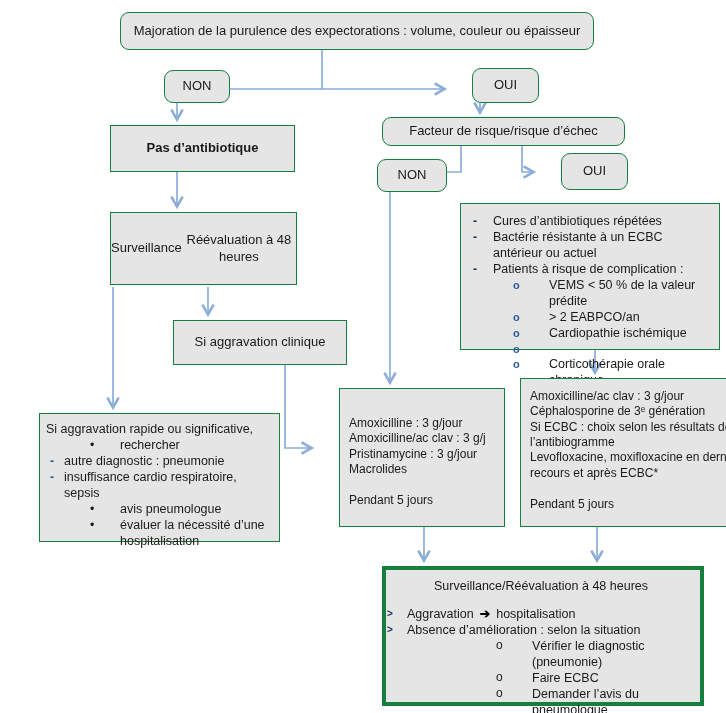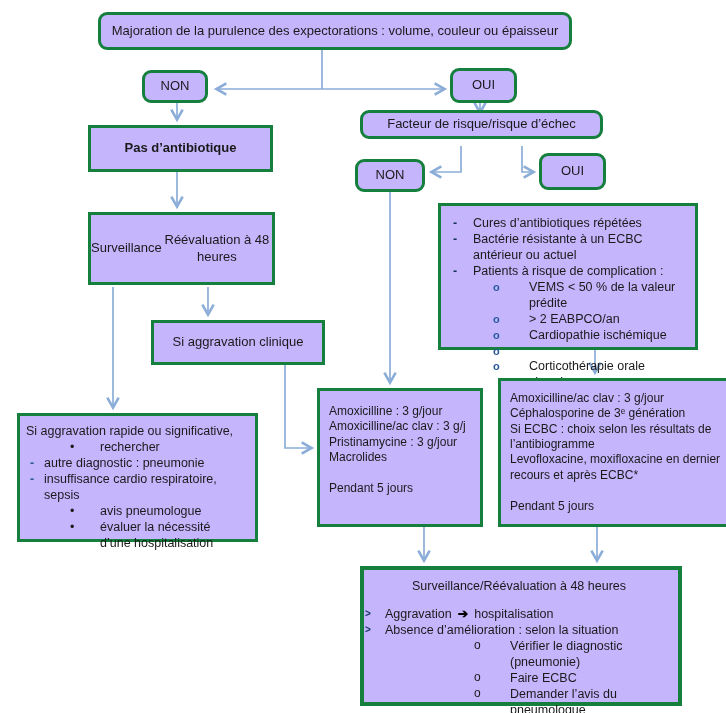--- a/index.html
+++ b/index.html
@@ -3,22 +3,22 @@
 <meta charset="utf-8">
 <style>
   html,body{margin:0;padding:0;background:#fff;}
   .stage{
     position:relative;width:726px;height:713px;background:#fff;
     font-family:"Liberation Sans",sans-serif;color:#1a1a1a;font-size:13px;
     overflow:hidden;
   }
   svg.connectors{position:absolute;left:0;top:0;z-index:1;}
   .box{
-    position:absolute;z-index:2;background:#c4b5fd;border:3px solid #15803d;
-    box-sizing:border-box;line-height:1.28;
+    position:absolute;z-index:2;background:#e5e5e5;border:1px solid #15803d;
+    box-sizing:border-box;line-height:1.28;margin-left:22px;
   }
   .rounded{border-radius:9px;}
   .center{display:flex;align-items:center;justify-content:center;text-align:center;}
   
   .li{display:flex;align-items:flex-start;}
   .li .b{flex:none;text-align:left;}
   .dash-b{width:20px;padding-left:12px;color:#16335e;font-weight:bold;}
   .o-b{width:36px;margin-left:52px;color:#2a5a9c;font-weight:bold;font-size:11px;padding-top:1px;}
   .disc-b{width:30px;margin-left:44px;}
   .ldash-b{width:14px;padding-left:4px;color:#2a5a9c;font-weight:bold;}
@@ -71,21 +71,21 @@
 
   <div class="box center" style="left:88px;top:125px;width:185px;height:47px;font-weight:bold;">
     <span>Pas d’antibiotique</span>
   </div>
 
   <div class="box center" style="left:88px;top:212px;width:187px;height:73px;">
     <div>Surveillance</div>
     <div>Réévaluation à 48 heures</div>
   </div>
 
-  <div class="box rounded center" style="left:360px;top:110px;width:243px;height:29px;">
+  <div class="box rounded center" style="left:360px;top:117px;width:243px;height:29px;">
     <span>Facteur de risque/risque d’échec</span>
   </div>
 
   <div class="box rounded center" style="left:355px;top:159px;width:70px;height:33px;">
     <span>NON</span>
   </div>
   <div class="box rounded center" style="left:539px;top:153px;width:67px;height:37px;">
     <span>OUI</span>
   </div>
 
@@ -144,21 +144,21 @@
     <div class="li">
       <span class="b disc-b">•</span>
       <span>avis pneumologue</span>
     </div>
     <div class="li">
       <span class="b disc-b">•</span>
       <span style="max-width:160px;">évaluer la nécessité d’une hospitalisation</span>
     </div>
   </div>
 
-  <div class="box" style="left:317px;top:388px;width:166px;height:139px;padding:13px 4px 0 9px;font-size:12px;">
+  <div class="box" style="left:317px;top:388px;width:166px;height:139px;padding:27px 4px 0 9px;font-size:12px;">
     <div>Amoxicilline : 3 g/jour</div>
     <div>Amoxicilline/ac clav : 3 g/j</div>
     <div>Pristinamycine : 3 g/jour</div>
     <div>Macrolides</div>
     <div class="spacer"></div>
     <div>Pendant 5 jours</div>
   </div>
 
   <div class="box" style="left:498px;top:378px;width:236px;height:149px;padding:10px 2px 0 9px;font-size:12px;">
     <div>Amoxicilline/ac clav : 3 g/jour</div>

